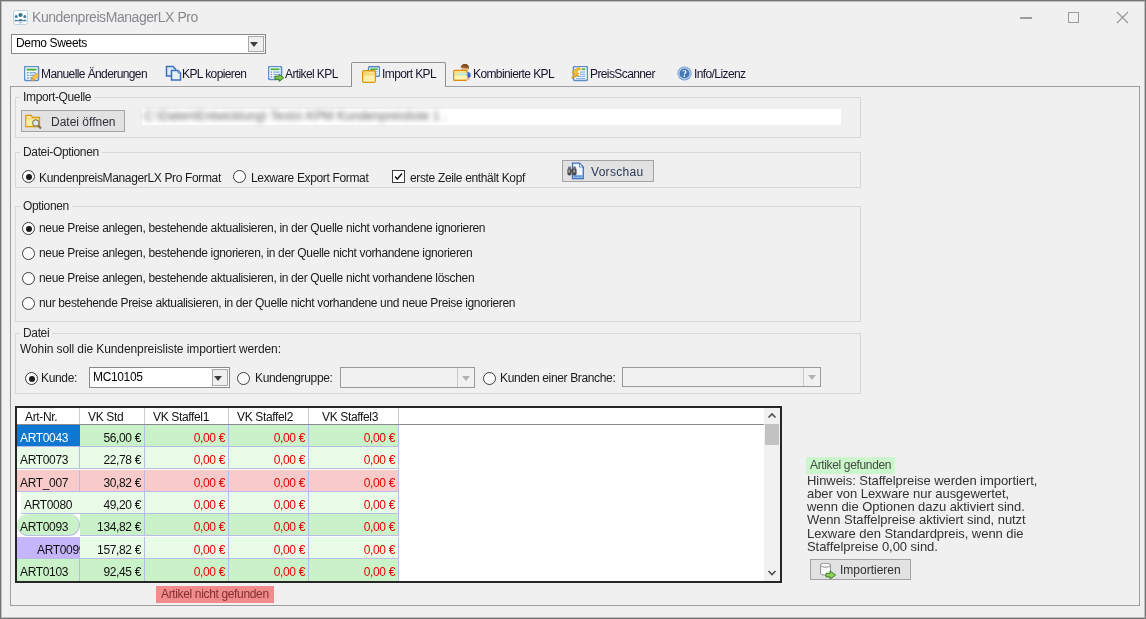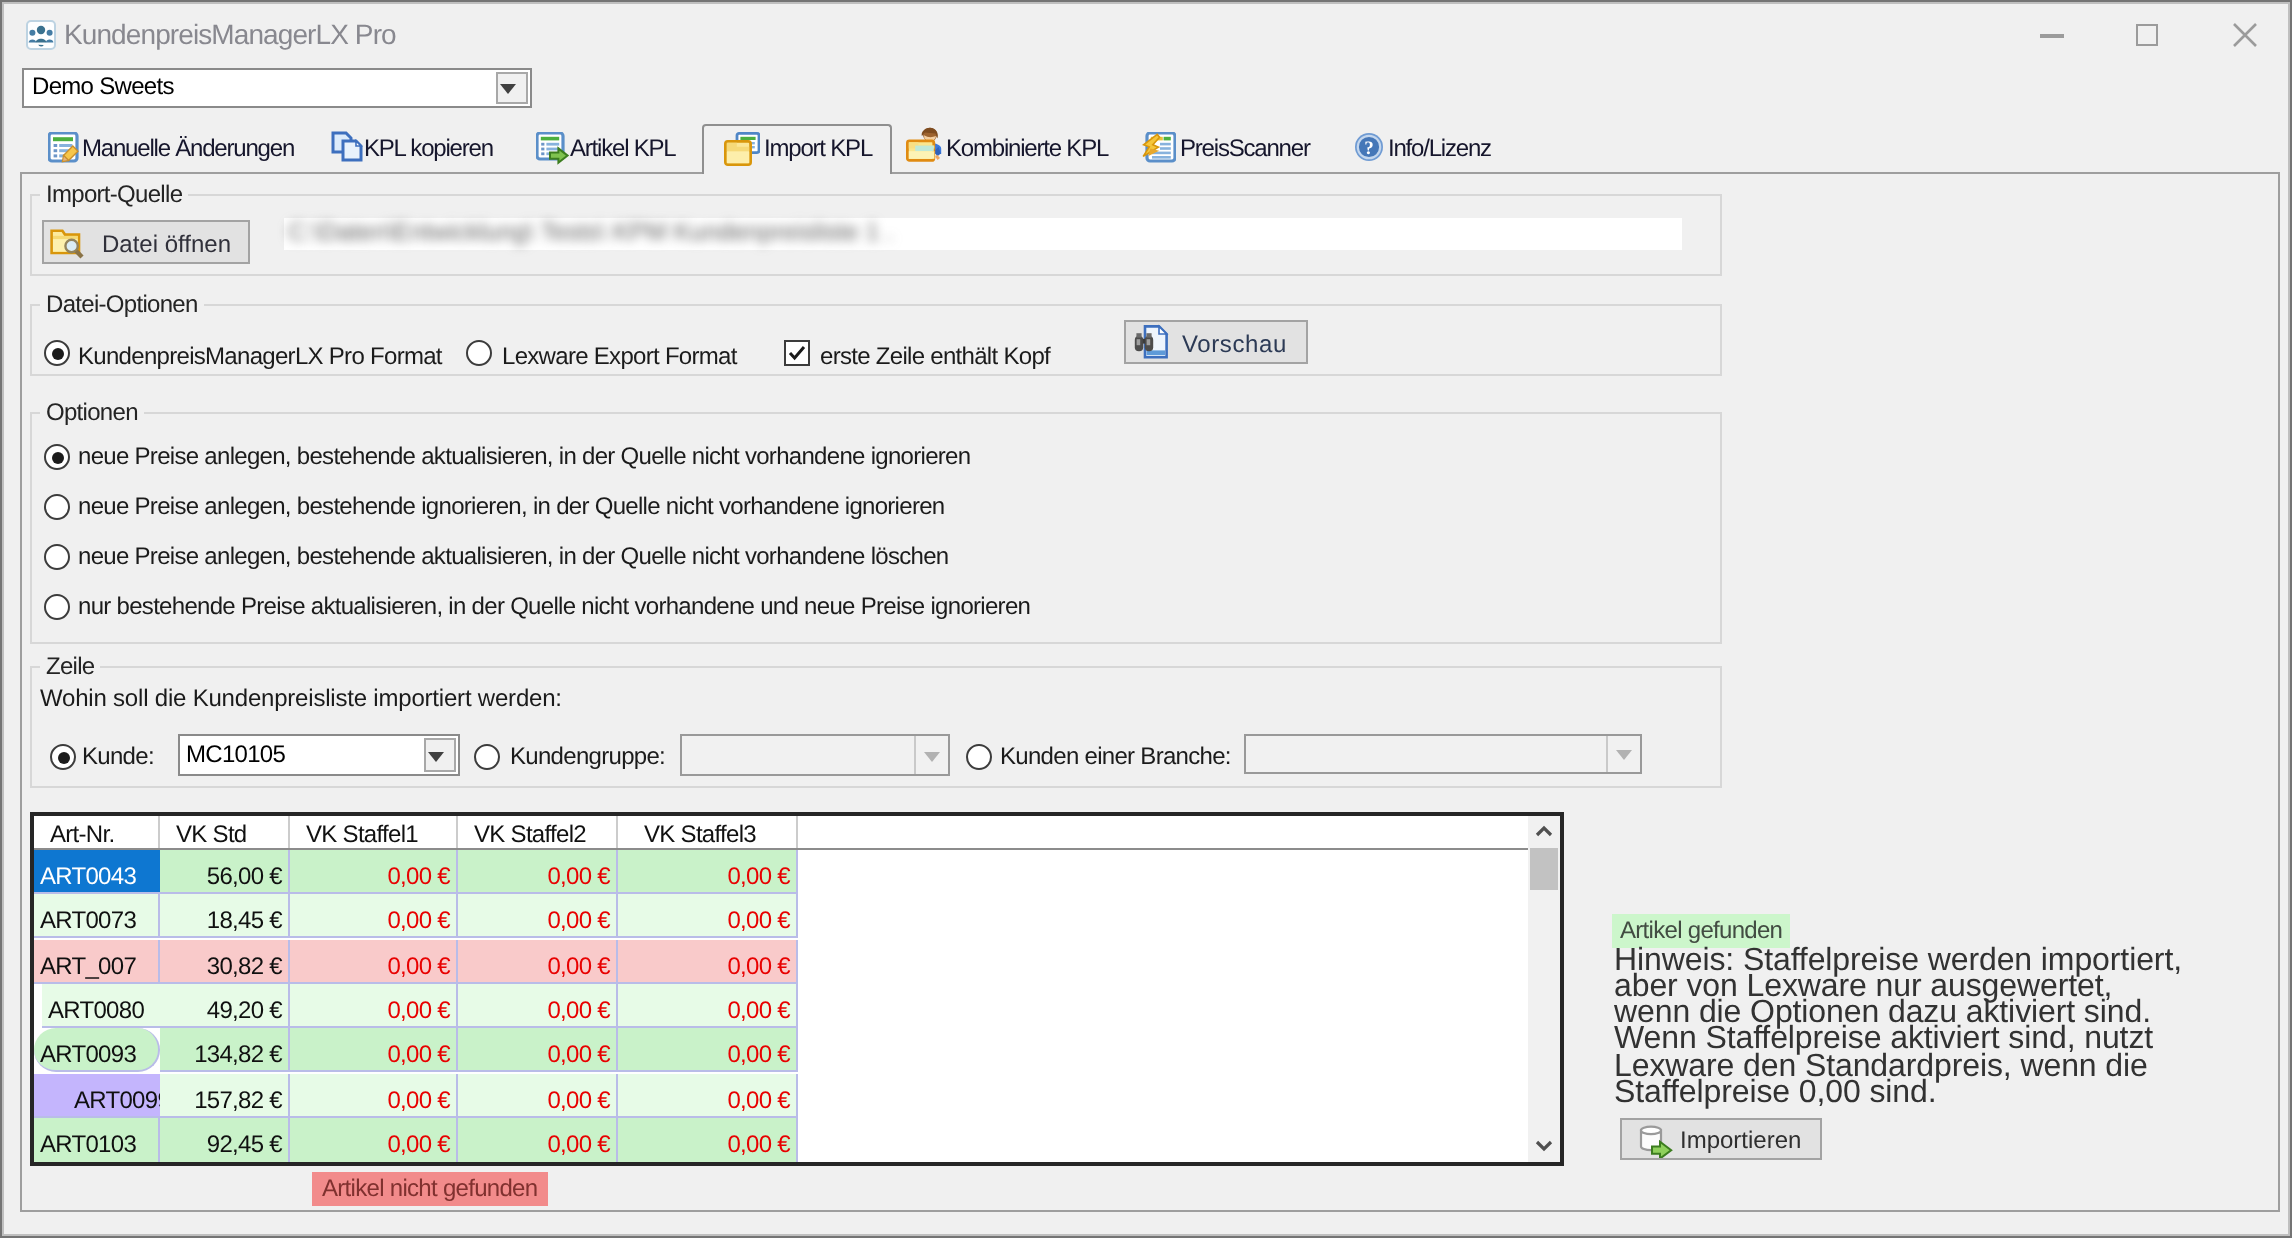--- a/index.html
+++ b/index.html
@@ -189,21 +189,21 @@
 <div class="radio sel" style="left:21px; top:221px;"></div>
 <div class="abs t12" style="left:38px; top:220px;">neue Preise anlegen, bestehende aktualisieren, in der Quelle nicht vorhandene ignorieren</div>
 <div class="radio" style="left:21px; top:246px;"></div>
 <div class="abs t12" style="left:38px; top:245px;">neue Preise anlegen, bestehende ignorieren, in der Quelle nicht vorhandene ignorieren</div>
 <div class="radio" style="left:21px; top:271px;"></div>
 <div class="abs t12" style="left:38px; top:270px;">neue Preise anlegen, bestehende aktualisieren, in der Quelle nicht vorhandene löschen</div>
 <div class="radio" style="left:21px; top:296px;"></div>
 <div class="abs t12" style="left:38px; top:295px;">nur bestehende Preise aktualisieren, in der Quelle nicht vorhandene und neue Preise ignorieren</div>
 
 <div class="fs" style="left:14px; top:332px; width:846px; height:61px;">
-  <span class="fslbl">Zeile</span>
+  <span class="fslbl">Datei</span>
 </div>
 <div class="abs t12" style="left:19px; top:341px; letter-spacing:-0.1px;">Wohin soll die Kundenpreisliste importiert werden:</div>
 <div class="radio sel" style="left:24px; top:371px;"></div>
 <div class="abs t12" style="left:40px; top:370px;">Kunde:</div>
 <div class="combo" style="left:88px; top:366px; width:141px; height:21px;">
   <div style="position:absolute; left:3px; top:1px; line-height:17px; font-size:12px; color:#000; letter-spacing:-0.35px;">MC10105</div>
   <div class="cbtn">
         <div class="arr"></div>
       </div>
 </div>
@@ -230,21 +230,21 @@
     <div class="hdrcell" style="left:212px; width:80px;">VK Staffel2</div>
     <div class="hdrcell" style="left:292px; width:90px; padding-left:13px;">VK Staffel3</div>
     <div class="abs" style="left:0; top:16.5px; width:100%; height:1px; background:#8c8c8c;"></div>
     <div id="rows" style="position:absolute; left:0; top:17.5px; width:383px;">
           <div class="cell" style="left:0;top:0.0px;width:75px;background:#0e77d1;color:#fff;padding-left:3px;">ART0043</div>
           <div class="cell cr" style="left:63px;top:0.0px;width:65px;background:#c9f2c9;">56,00 €</div>
           <div class="cell cr cred" style="left:128px;top:0.0px;width:84px;background:#c9f2c9;">0,00 €</div>
           <div class="cell cr cred" style="left:212px;top:0.0px;width:80px;background:#c9f2c9;">0,00 €</div>
           <div class="cell cr cred" style="left:292px;top:0.0px;width:90px;background:#c9f2c9;">0,00 €</div>
           <div class="cell" style="left:0;top:22.3px;width:63px;background:#e7fbe7;color:#101010;padding-left:3px;">ART0073</div>
-          <div class="cell cr" style="left:63px;top:22.3px;width:65px;background:#e7fbe7;">18,45 €</div>
+          <div class="cell cr" style="left:63px;top:22.3px;width:65px;background:#e7fbe7;">22,78 €</div>
           <div class="cell cr cred" style="left:128px;top:22.3px;width:84px;background:#e7fbe7;">0,00 €</div>
           <div class="cell cr cred" style="left:212px;top:22.3px;width:80px;background:#e7fbe7;">0,00 €</div>
           <div class="cell cr cred" style="left:292px;top:22.3px;width:90px;background:#e7fbe7;">0,00 €</div>
           <div class="cell" style="left:0;top:44.6px;width:63px;background:#f9caca;color:#101010;padding-left:3px;">ART_007</div>
           <div class="cell cr" style="left:63px;top:44.6px;width:65px;background:#f9caca;">30,82 €</div>
           <div class="cell cr cred" style="left:128px;top:44.6px;width:84px;background:#f9caca;">0,00 €</div>
           <div class="cell cr cred" style="left:212px;top:44.6px;width:80px;background:#f9caca;">0,00 €</div>
           <div class="cell cr cred" style="left:292px;top:44.6px;width:90px;background:#f9caca;">0,00 €</div>
           <div class="cell" style="left:4px;top:66.9px;width:63px;background:#e7fbe7;color:#101010;padding-left:3px;">ART0080</div>
           <div class="cell cr" style="left:63px;top:66.9px;width:65px;background:#e7fbe7;">49,20 €</div>
@@ -275,21 +275,21 @@
     <div style="position:absolute; left:1px; top:16px; width:14px; height:21px; background:#c2c2c2;"></div>
     <svg width="16" height="14" style="position:absolute; bottom:1px; left:0;">
           <path d="M4.5 5 L8 8.5 L11.5 5" fill="none" stroke="#505050" stroke-width="1.6"></path>
         </svg>
   </div>
 </div>
 
 <div class="abs t12" style="left:155px; top:585px; background:#f28b8b; color:#80312f; padding:1px 5px 2px 5px;">Artikel nicht gefunden</div>
 
 <div class="abs t12" style="left:805px; top:456px; background:#ccf6cb; color:#424c42; padding:1px 4px 2px 4px;">Artikel gefunden</div>
-<div class="abs" id="hint" style="left:806px; top:473px; font-size:16px; color:#323232; letter-spacing:-0.05px; line-height:13.15px; white-space:nowrap;">Hinweis: Staffelpreise werden importiert,<br>aber von Lexware nur ausgewertet,<br>wenn die Optionen dazu aktiviert sind.<br>Wenn Staffelpreise aktiviert sind, nutzt<br>Lexware den Standardpreis, wenn die<br>Staffelpreise 0,00 sind.</div>
+<div class="abs" id="hint" style="left:806px; top:473px; font-size:13px; color:#323232; letter-spacing:-0.05px; line-height:13.15px; white-space:nowrap;">Hinweis: Staffelpreise werden importiert,<br>aber von Lexware nur ausgewertet,<br>wenn die Optionen dazu aktiviert sind.<br>Wenn Staffelpreise aktiviert sind, nutzt<br>Lexware den Standardpreis, wenn die<br>Staffelpreise 0,00 sind.</div>
 <div class="btn" style="left:809px; top:558px; width:101px; height:21px;">
   <svg class="abs" style="left:8px; top:2px;" width="18" height="17" viewBox="0 0 18 17">
     <path d="M1.5 3.2 v8 a5 1.9 0 0 0 10 0 v-8 Z" fill="#fcfcfc" stroke="#9a9a9a" stroke-width="1.1"></path>
     <ellipse cx="6.5" cy="3.2" rx="5" ry="1.9" fill="#fff" stroke="#9a9a9a" stroke-width="1.1"></ellipse>
     <path d="M7 11.3 h4 v-2.4 l5.6 4.2 -5.6 4.2 v-2.4 h-4 Z" fill="#8fd05c" stroke="#3c7d1f" stroke-width="1"></path>
   </svg>
   <div class="abs t12" style="left:29px; top:3px; color:#2f2f2f; letter-spacing:0;">Importieren</div>
 </div>
 
 </div>

